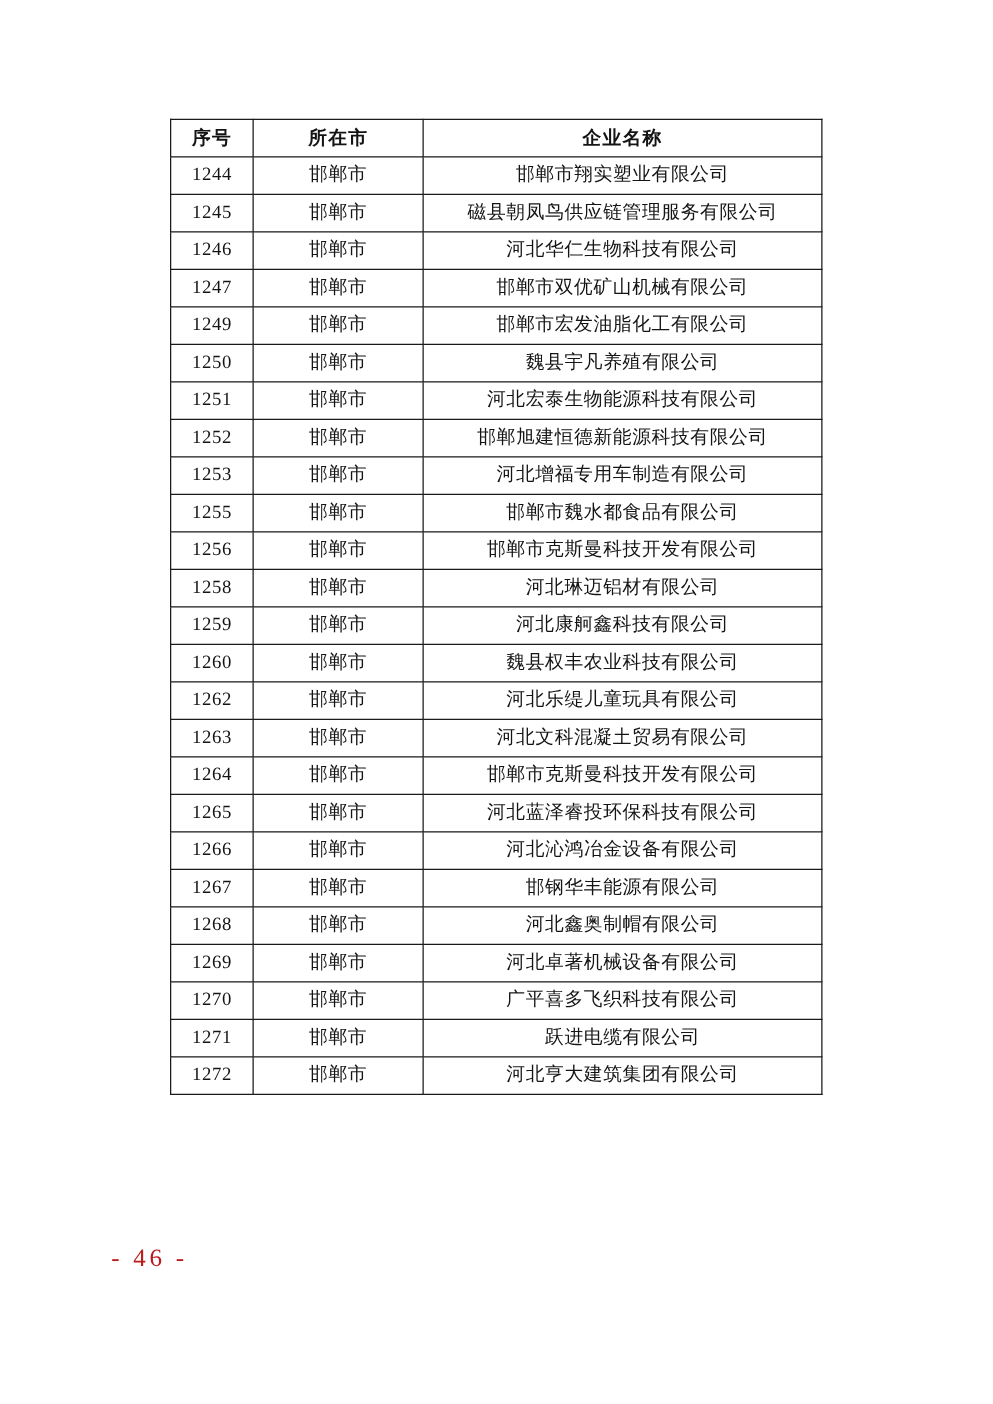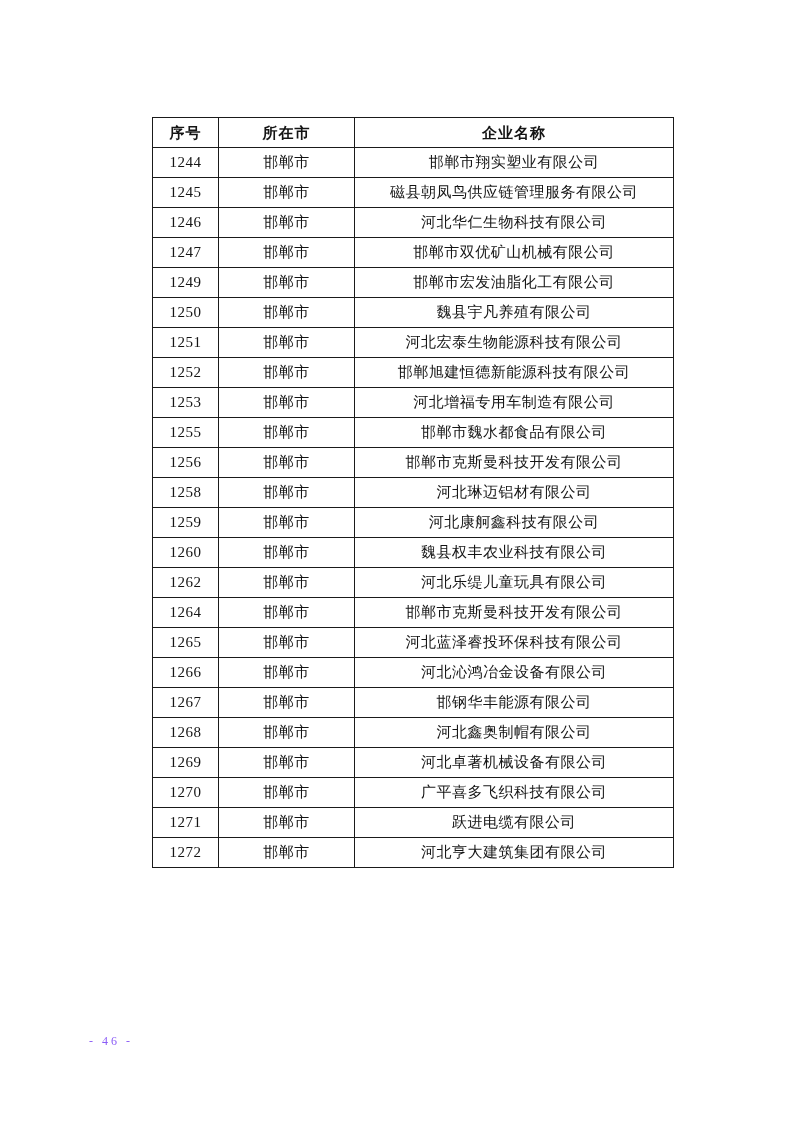--- a/index.html
+++ b/index.html
@@ -12,25 +12,24 @@
     width: 794px;
     height: 1123px;
     background: #ffffff;
     overflow: hidden;
     font-family: "Liberation Serif", "DejaVu Serif", serif;
     color: #141414;
   }
   table.company-table {
     position: absolute;
     left: 136px;
-    top: 117px;
+    top: 95px;
     width: 521px;
     border-collapse: collapse;
     table-layout: fixed;
-    margin-left: 16px;
   }
   table.company-table th,
   table.company-table td {
     border: 1px solid #1a1a1a;
     padding: 0;
     text-align: center;
     vertical-align: middle;
     height: 29px;
     font-size: 15px;
     line-height: 1;
@@ -43,24 +42,24 @@
     font-size: 15px;
     letter-spacing: 1px;
   }
   table.company-table td {
     font-family: "Liberation Serif", "DejaVu Serif", serif;
     letter-spacing: 0.5px;
   }
   .page-number {
     position: absolute;
     left: 89px;
-    top: 1034px;
-    font-size: 12px;
+    top: 996px;
+    font-size: 20px;
     letter-spacing: 3px;
-    color: #8b5cf6;
+    color: #b91c1c;
     font-family: "Liberation Serif", "DejaVu Serif", serif;
   }
 </style>
 </head>
 <body>
 
 <div class="page">
 
   <table class="company-table">
     <colgroup>
@@ -145,20 +144,25 @@
           <td>1260</td>
           <td>邯郸市</td>
           <td>魏县权丰农业科技有限公司</td>
         </tr>
         <tr>
           <td>1262</td>
           <td>邯郸市</td>
           <td>河北乐缇儿童玩具有限公司</td>
         </tr>
         <tr>
+          <td>1263</td>
+          <td>邯郸市</td>
+          <td>河北文科混凝土贸易有限公司</td>
+        </tr>
+        <tr>
           <td>1264</td>
           <td>邯郸市</td>
           <td>邯郸市克斯曼科技开发有限公司</td>
         </tr>
         <tr>
           <td>1265</td>
           <td>邯郸市</td>
           <td>河北蓝泽睿投环保科技有限公司</td>
         </tr>
         <tr>

